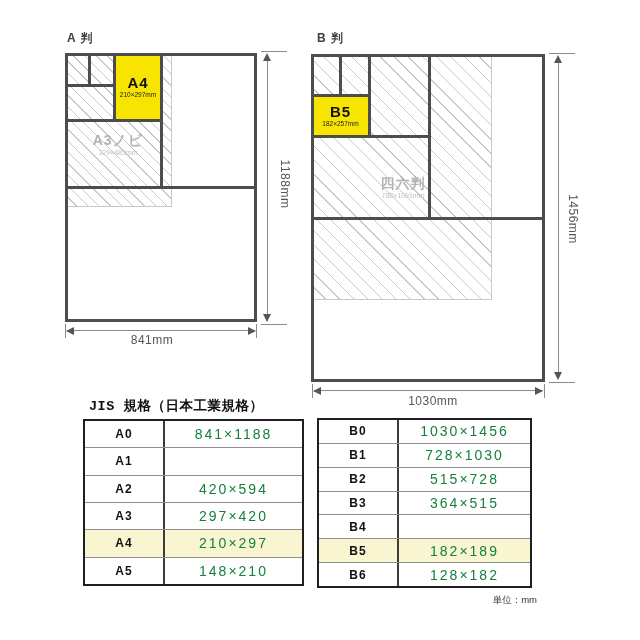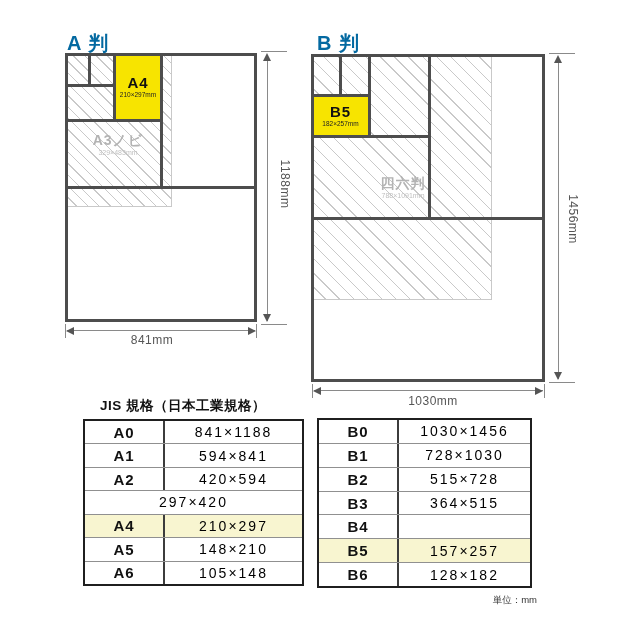--- a/index.html
+++ b/index.html
@@ -13,39 +13,39 @@
   .dline{background:#4d4d4d;z-index:3;}
   .hatch{box-sizing:border-box;border:1px solid #c9c9c9;z-index:1;}
   .hatch-a{background:repeating-linear-gradient(45deg,rgba(255,255,255,0) 0px,rgba(255,255,255,0) 7px,#c9c9c9 7px,#c9c9c9 8px);}
   .hatch-b{background:repeating-linear-gradient(45deg,rgba(255,255,255,0) 0px,rgba(255,255,255,0) 9px,#c9c9c9 9px,#c9c9c9 10px);}
   .yellow-box{background:#f7e400;z-index:2;display:flex;flex-direction:column;align-items:center;justify-content:center;}
   .yellow-box .big{font-weight:800;font-size:15px;color:#111;line-height:1;letter-spacing:1px;}
   .yellow-box .small{font-size:6.5px;color:#222;line-height:1;margin-top:2px;}
   .ghost{z-index:4;text-align:center;}
   .ghost .big{font-weight:800;font-size:14px;color:#b3b3b3;letter-spacing:1px;line-height:1;}
   .ghost .small{font-size:7px;color:#c0c0c0;line-height:1;margin-top:2px;}
-  .diagram-title{font-weight:800;font-size:20px;color:#0369a1;letter-spacing:1px;z-index:5;}
+  .diagram-title{font-weight:800;font-size:12px;color:#404040;letter-spacing:1px;z-index:5;}
   
   .dim-line{background:#8a8a8a;z-index:5;}
   .tick{background:#8a8a8a;z-index:5;}
   .arr{width:0;height:0;z-index:5;}
   .arr-up{border-left:4px solid transparent;border-right:4px solid transparent;border-bottom:8px solid #555;}
   .arr-down{border-left:4px solid transparent;border-right:4px solid transparent;border-top:8px solid #555;}
   .arr-left{border-top:4px solid transparent;border-bottom:4px solid transparent;border-right:8px solid #555;}
   .arr-right{border-top:4px solid transparent;border-bottom:4px solid transparent;border-left:8px solid #555;}
   .dim-label{font-size:12px;color:#555;letter-spacing:0.5px;text-align:center;z-index:5;}
   .dim-label.vert{transform:rotate(90deg);}
   
   .section-heading{font-size:13.5px;font-weight:600;color:#111;letter-spacing:0.5px;}
   .size-table{border:2px solid #1f1f1f;box-sizing:border-box;display:flex;flex-direction:column;background:#fff;}
   .trow{flex:1;display:flex;border-bottom:1px solid #909090;align-items:stretch;}
   .trow:last-child{border-bottom:none;}
   .trow.hl{background:#f8f5d0;}
-  .tlabel{width:78px;border-right:2px solid #3c3c3c;display:flex;align-items:center;justify-content:center;font-weight:800;font-size:15px;color:#111;letter-spacing:1px;}
-  .tval{flex:1;display:flex;align-items:center;justify-content:center;font-size:14px;font-weight:500;color:#000000;letter-spacing:2px;}
+  .tlabel{width:78px;border-right:2px solid #3c3c3c;display:flex;align-items:center;justify-content:center;font-weight:800;font-size:12px;color:#111;letter-spacing:1px;}
+  .tval{flex:1;display:flex;align-items:center;justify-content:center;font-size:14px;font-weight:500;color:#15803d;letter-spacing:2px;}
   .unit-note{font-size:9.5px;color:#333;text-align:right;}
 </style>
 </head>
 <body>
 
 <div class="canvas">
 
   <div>
     <div class="abs diagram-title" style="left:67px;top:30px;">A 判</div>
 
@@ -116,49 +116,45 @@
 
     <div class="abs tick" style="left:312px;top:384px;width:1px;height:14px;"></div>
     <div class="abs tick" style="left:544px;top:384px;width:1px;height:14px;"></div>
     <div class="abs dim-line" style="left:314px;top:390px;width:229px;height:1px;"></div>
     <div class="abs arr arr-left" style="left:313px;top:387px;"></div>
     <div class="abs arr arr-right" style="left:535px;top:387px;"></div>
     <div class="abs dim-label" style="left:383px;top:394px;width:100px;">1030mm</div>
   </div>
 
   <div>
-    <div class="abs section-heading" style="left:100px;top:397px;">JIS 規格（日本工業規格）</div>
+    <div class="abs section-heading" style="left:89px;top:397px;font-family:Liberation Mono, monospace;">JIS 規格（日本工業規格）</div>
 
     <div class="abs size-table" style="left:83px;top:419px;width:221px;height:167px;">
       <div class="trow">
           <div class="tlabel">A0</div>
           <div class="tval">841×1188</div>
         </div>
       <div class="trow">
           <div class="tlabel">A1</div>
-          <div class="tval">594×841</div>
         </div>
       <div class="trow">
           <div class="tlabel">A2</div>
           <div class="tval">420×594</div>
         </div>
       <div class="trow">
+          <div class="tlabel">A3</div>
           <div class="tval">297×420</div>
         </div>
       <div class="trow hl">
           <div class="tlabel">A4</div>
           <div class="tval">210×297</div>
         </div>
       <div class="trow">
           <div class="tlabel">A5</div>
           <div class="tval">148×210</div>
-        </div>
-      <div class="trow">
-          <div class="tlabel">A6</div>
-          <div class="tval">105×148</div>
         </div>
     </div>
 
     <div class="abs size-table" style="left:317px;top:418px;width:215px;height:170px;">
       <div class="trow">
           <div class="tlabel">B0</div>
           <div class="tval">1030×1456</div>
         </div>
       <div class="trow">
           <div class="tlabel">B1</div>
@@ -170,21 +166,21 @@
         </div>
       <div class="trow">
           <div class="tlabel">B3</div>
           <div class="tval">364×515</div>
         </div>
       <div class="trow">
           <div class="tlabel">B4</div>
         </div>
       <div class="trow hl">
           <div class="tlabel">B5</div>
-          <div class="tval">157×257</div>
+          <div class="tval">182×189</div>
         </div>
       <div class="trow">
           <div class="tlabel">B6</div>
           <div class="tval">128×182</div>
         </div>
     </div>
 
     <div class="abs unit-note" style="left:437px;top:594px;width:100px;">単位：mm</div>
   </div>
 

